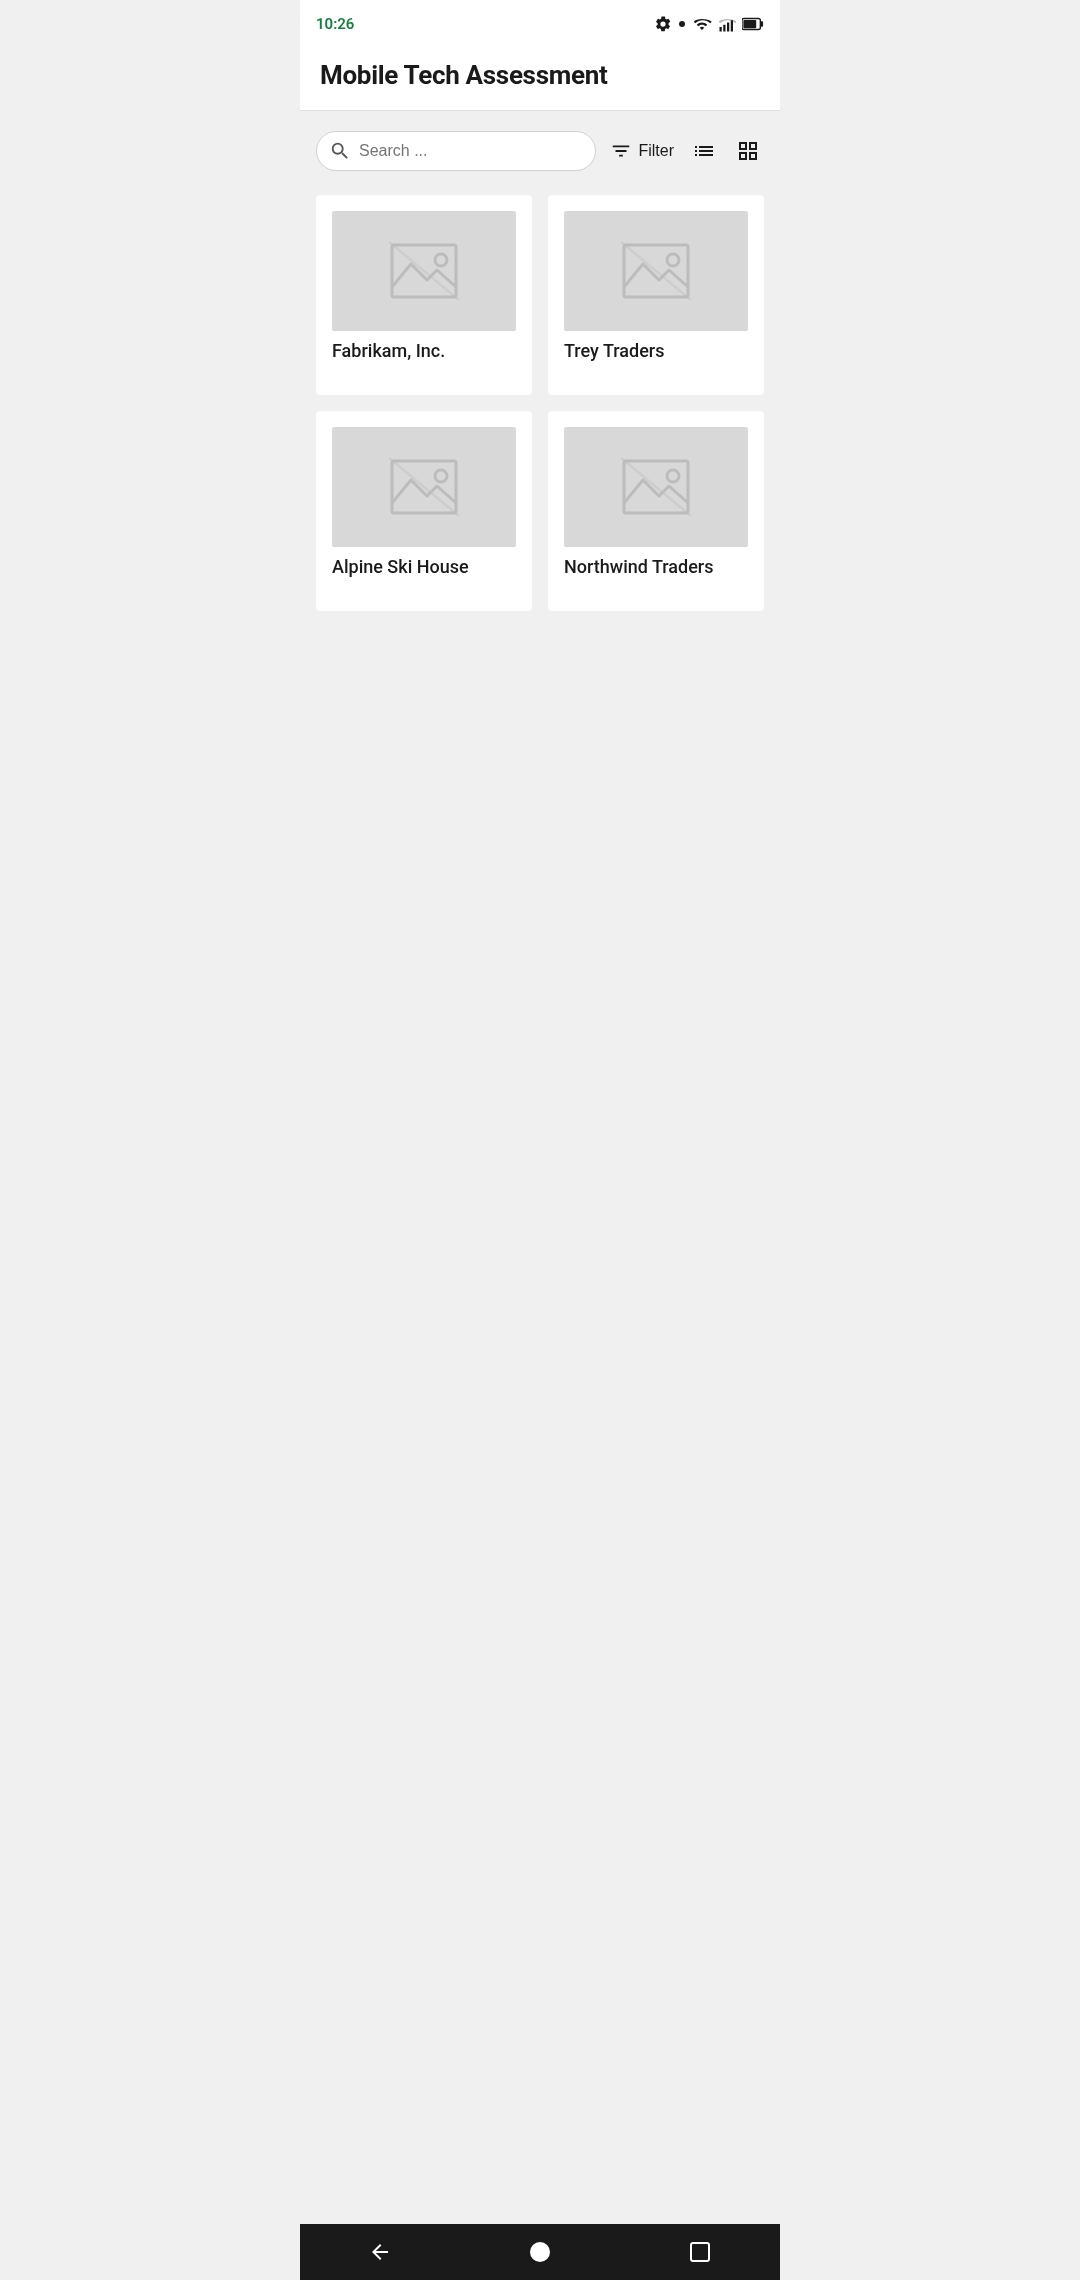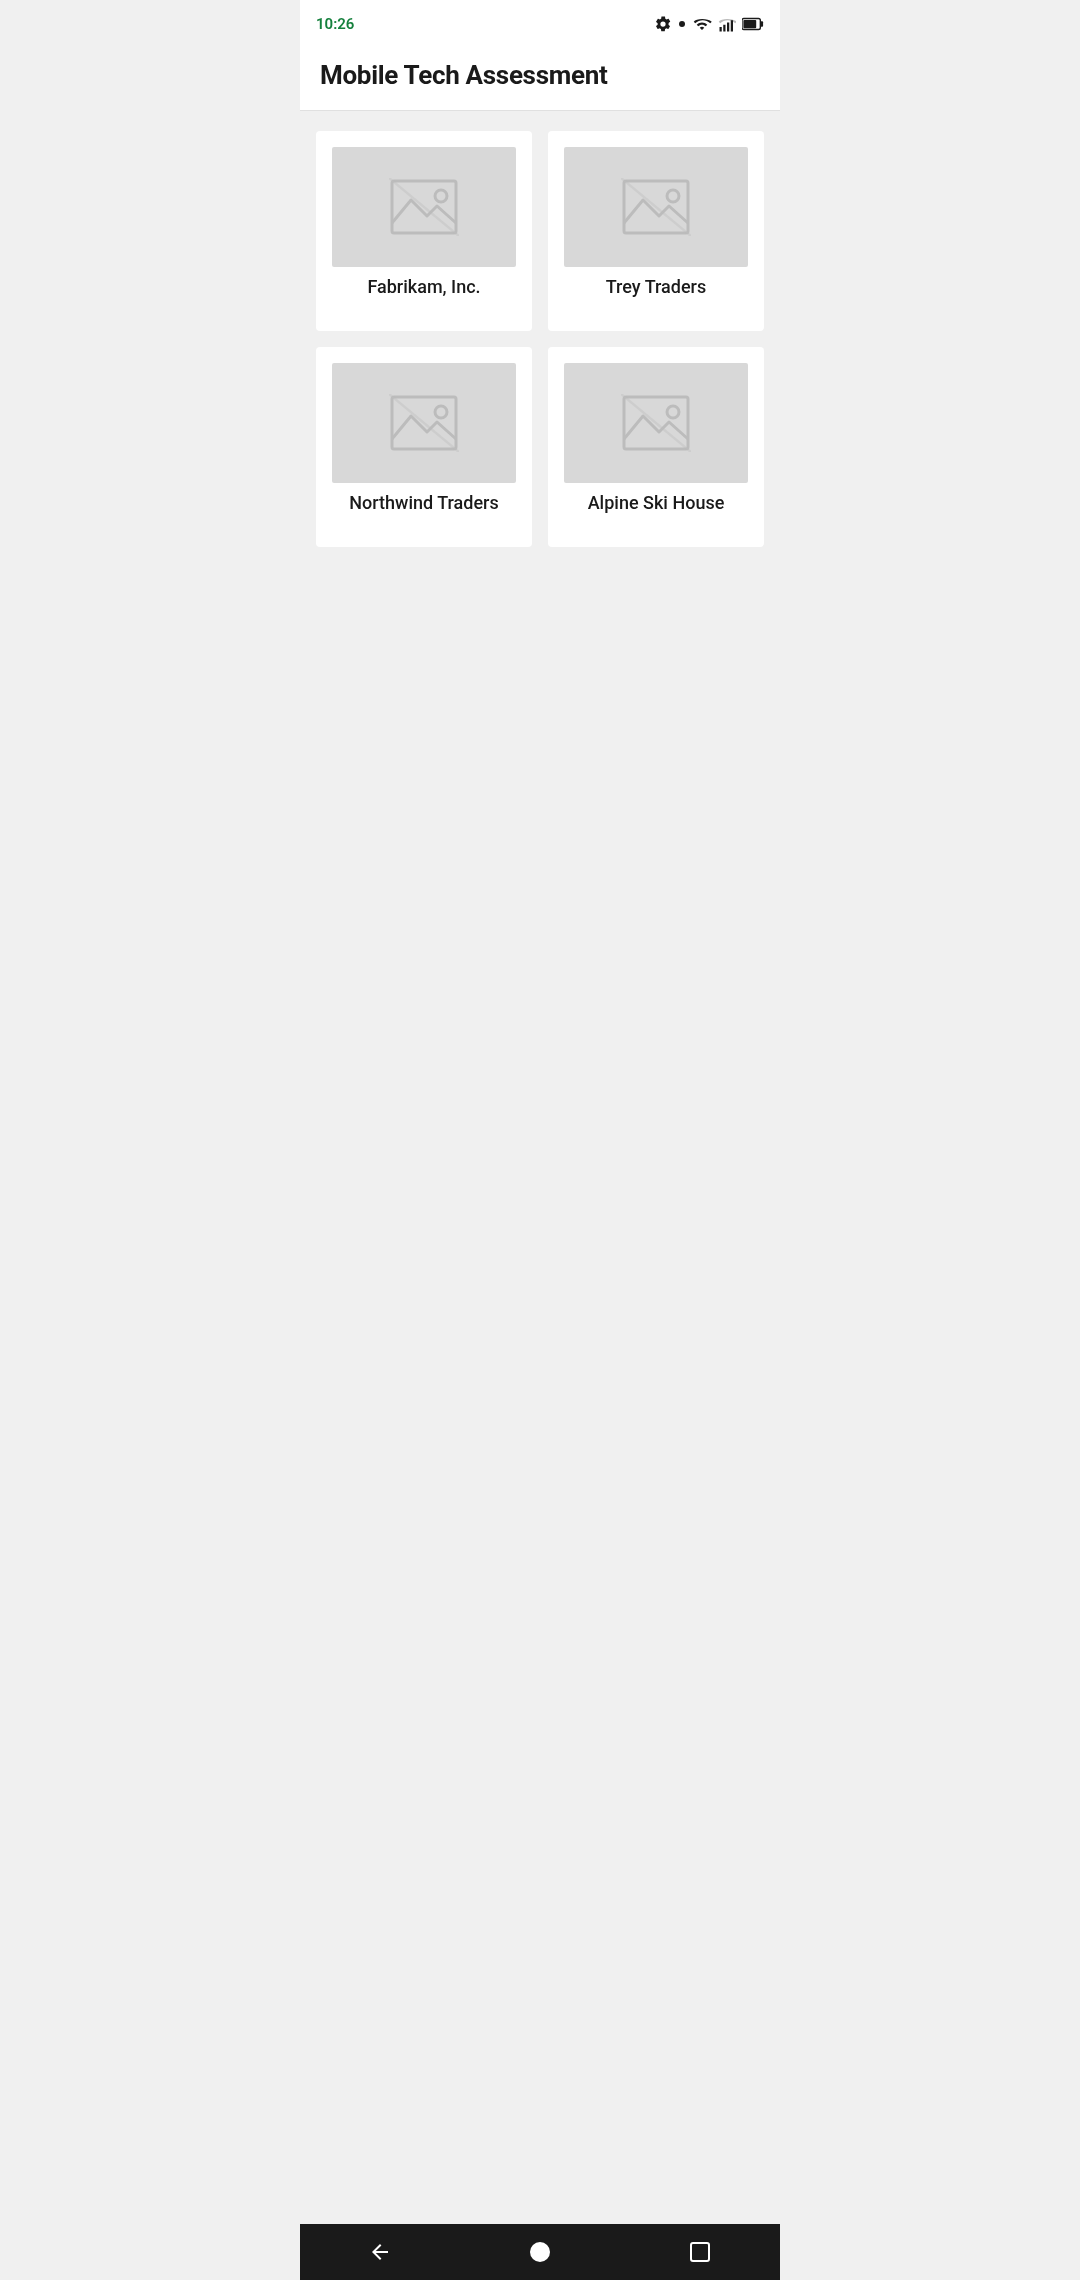--- a/index.html
+++ b/index.html
@@ -151,21 +151,20 @@
 
     .company-card {
       background-color: #ffffff;
       border-radius: 4px;
       padding: 16px;
       display: flex;
       flex-direction: column;
       gap: 8px;
       cursor: pointer;
       min-height: 200px;
-      align-items: center;
     }
 
     .company-card:last-child:nth-child(odd) {
       grid-column: 1;
     }
 
     .company-image-placeholder {
       width: 100%;
       height: 120px;
       background-color: #d8d8d8;
@@ -242,20 +241,52 @@
     </svg>
   </div>
 </div>
 
 <div class="app-header">
   <h1 class="app-title">Mobile Tech Assessment</h1>
 </div>
 
 <div class="main-content">
 
+  <div class="toolbar">
+
+    <div class="search-container">
+      <div class="search-input-wrapper">
+        <span class="search-icon-container">
+          <svg width="22" height="22" viewBox="0 0 24 24" fill="#555">
+            <path d="M15.5 14h-.79l-.28-.27A6.471 6.471 0 0016 9.5 6.5 6.5 0 109.5 16c1.61 0 3.09-.59 4.23-1.57l.27.28v.79l5 4.99L20.49 19l-4.99-5zm-6 0C7.01 14 5 11.99 5 9.5S7.01 5 9.5 5 14 7.01 14 9.5 11.99 14 9.5 14z"></path>
+          </svg>
+        </span>
+        <input class="search-input" type="text" placeholder="Search ..." style="">
+      </div>
+    </div>
+
+    <button class="filter-button">
+      <svg width="22" height="22" viewBox="0 0 24 24" fill="#1a1a1a">
+        <path d="M10 18h4v-2h-4v2zM3 6v2h18V6H3zm3 7h12v-2H6v2z"></path>
+      </svg>
+      <span class="filter-label">Filter</span>
+    </button>
+
+    <button class="view-toggle-list">
+      <svg width="24" height="24" viewBox="0 0 24 24" fill="#1a1a1a">
+        <path d="M3 13h2v-2H3v2zm0 4h2v-2H3v2zm0-8h2V7H3v2zm4 4h14v-2H7v2zm0 4h14v-2H7v2zM7 7v2h14V7H7z"></path>
+      </svg>
+    </button>
+
+    <button class="view-toggle-grid">
+      <svg width="24" height="24" viewBox="0 0 24 24" fill="#1a1a1a">
+        <path d="M3 3v8h8V3H3zm6 6H5V5h4v4zm-6 4v8h8v-8H3zm6 6H5v-4h4v4zm4-16v8h8V3h-8zm6 6h-4V5h4v4zm-6 4v8h8v-8h-8zm6 6h-4v-4h4v4z"></path>
+      </svg>
+    </button>
+  </div>
 
   <div class="company-grid" id="company-grid">
   <div class="company-card">
       <div class="company-image-placeholder">
         <svg class="img-placeholder-svg" width="70" height="58" viewBox="0 0 70 58" fill="none">
           <rect x="3" y="3" width="64" height="52" rx="2" stroke="#aaaaaa" stroke-width="3" fill="none"></rect>
           <polyline points="3,45 22,22 38,38 48,28 67,45" stroke="#aaaaaa" stroke-width="3" fill="none" stroke-linejoin="round"></polyline>
           <circle cx="52" cy="18" r="6" stroke="#aaaaaa" stroke-width="3" fill="none"></circle>
           <line x1="0" y1="0" x2="70" y2="58" stroke="#aaaaaa" stroke-width="2.5" opacity="0.4"></line>
         </svg>
@@ -275,32 +306,32 @@
     </div>
       <div class="company-card">
       <div class="company-image-placeholder">
         <svg class="img-placeholder-svg" width="70" height="58" viewBox="0 0 70 58" fill="none">
           <rect x="3" y="3" width="64" height="52" rx="2" stroke="#aaaaaa" stroke-width="3" fill="none"></rect>
           <polyline points="3,45 22,22 38,38 48,28 67,45" stroke="#aaaaaa" stroke-width="3" fill="none" stroke-linejoin="round"></polyline>
           <circle cx="52" cy="18" r="6" stroke="#aaaaaa" stroke-width="3" fill="none"></circle>
           <line x1="0" y1="0" x2="70" y2="58" stroke="#aaaaaa" stroke-width="2.5" opacity="0.4"></line>
         </svg>
       </div>
-      <span class="company-name">Northwind Traders</span>
+      <span class="company-name">Alpine Ski House</span>
     </div>
       <div class="company-card">
       <div class="company-image-placeholder">
         <svg class="img-placeholder-svg" width="70" height="58" viewBox="0 0 70 58" fill="none">
           <rect x="3" y="3" width="64" height="52" rx="2" stroke="#aaaaaa" stroke-width="3" fill="none"></rect>
           <polyline points="3,45 22,22 38,38 48,28 67,45" stroke="#aaaaaa" stroke-width="3" fill="none" stroke-linejoin="round"></polyline>
           <circle cx="52" cy="18" r="6" stroke="#aaaaaa" stroke-width="3" fill="none"></circle>
           <line x1="0" y1="0" x2="70" y2="58" stroke="#aaaaaa" stroke-width="2.5" opacity="0.4"></line>
         </svg>
       </div>
-      <span class="company-name">Alpine Ski House</span>
+      <span class="company-name">Northwind Traders</span>
     </div>
     </div>
 
 </div>
 
 <div class="bottom-nav">
   <button class="nav-button">
     <svg width="24" height="24" viewBox="0 0 24 24" fill="#ffffff">
       <path d="M20 11H7.83l5.59-5.59L12 4l-8 8 8 8 1.41-1.41L7.83 13H20v-2z"></path>
     </svg>

